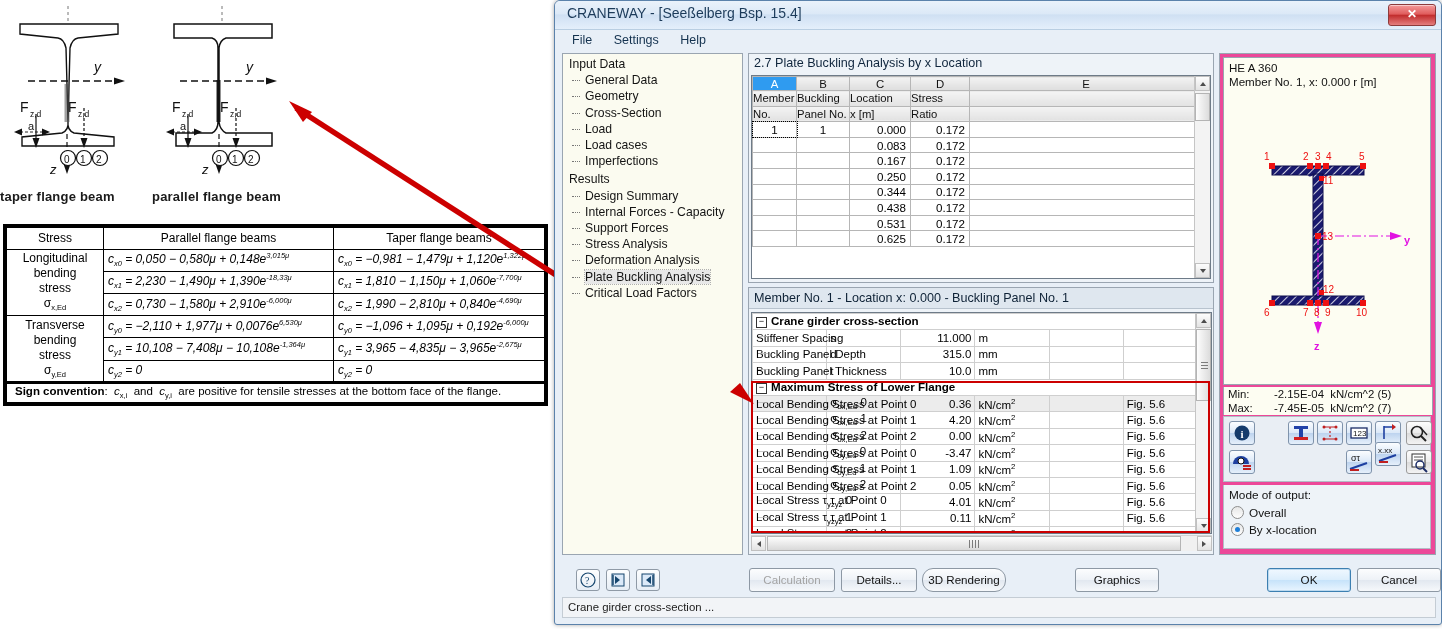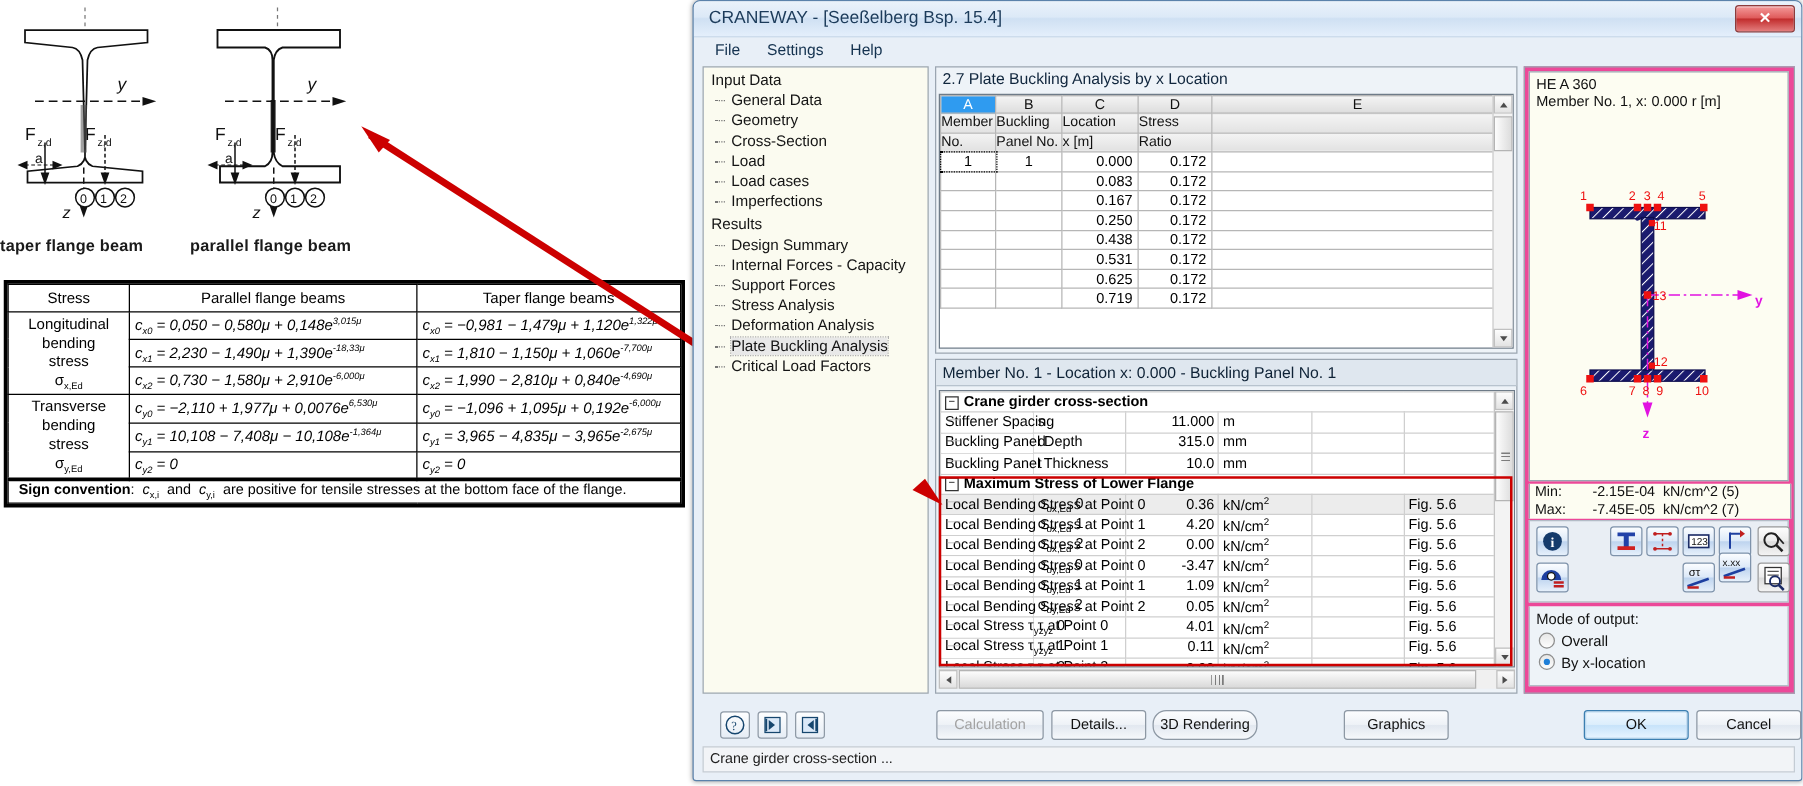--- a/index.html
+++ b/index.html
@@ -508,42 +508,42 @@
           <tr>
             <td class="ctr"></td>
             <td class="ctr"></td>
             <td class="num">0.250</td>
             <td class="num">0.172</td>
             <td class="ctr"></td>
           </tr>
           <tr>
             <td class="ctr"></td>
             <td class="ctr"></td>
+            <td class="num">0.344</td>
+            <td class="num">0.172</td>
+            <td class="ctr"></td>
+          </tr>
+          <tr>
+            <td class="ctr"></td>
+            <td class="ctr"></td>
             <td class="num">0.438</td>
             <td class="num">0.172</td>
             <td class="ctr"></td>
           </tr>
           <tr>
             <td class="ctr"></td>
             <td class="ctr"></td>
             <td class="num">0.531</td>
             <td class="num">0.172</td>
             <td class="ctr"></td>
           </tr>
           <tr>
             <td class="ctr"></td>
             <td class="ctr"></td>
             <td class="num">0.625</td>
-            <td class="num">0.172</td>
-            <td class="ctr"></td>
-          </tr>
-          <tr>
-            <td class="ctr"></td>
-            <td class="ctr"></td>
-            <td class="num">0.719</td>
             <td class="num">0.172</td>
             <td class="ctr"></td>
           </tr>
         </tbody>
           </table>
         <div class="vsb" style="right:0;top:0;height:202px;">
           <div class="arw up"></div>
           <div class="track" style="top:15px;bottom:15px;"></div>
           <div class="thumb" style="top:17px;height:28px;"></div>
           <div class="arw dn" style="position:absolute;bottom:0;"></div>

